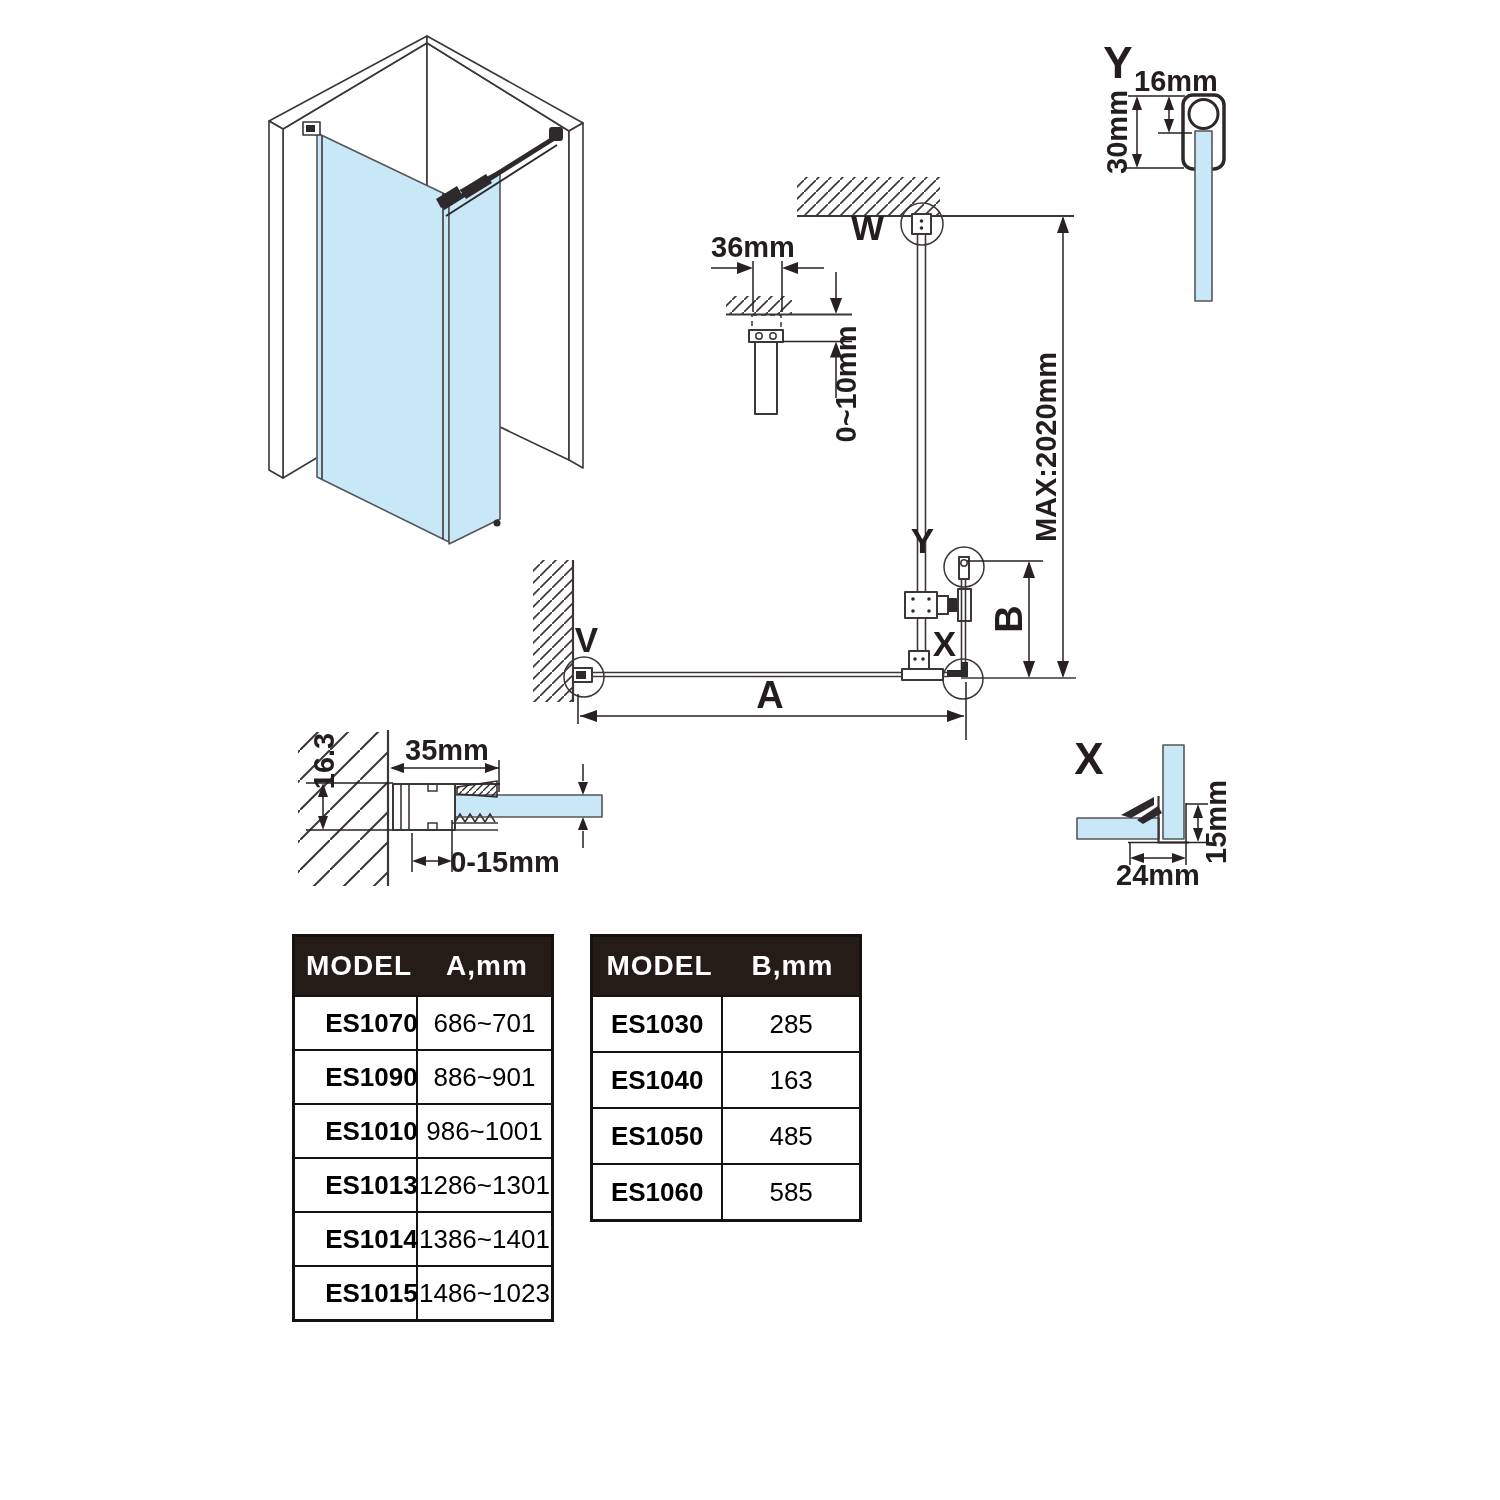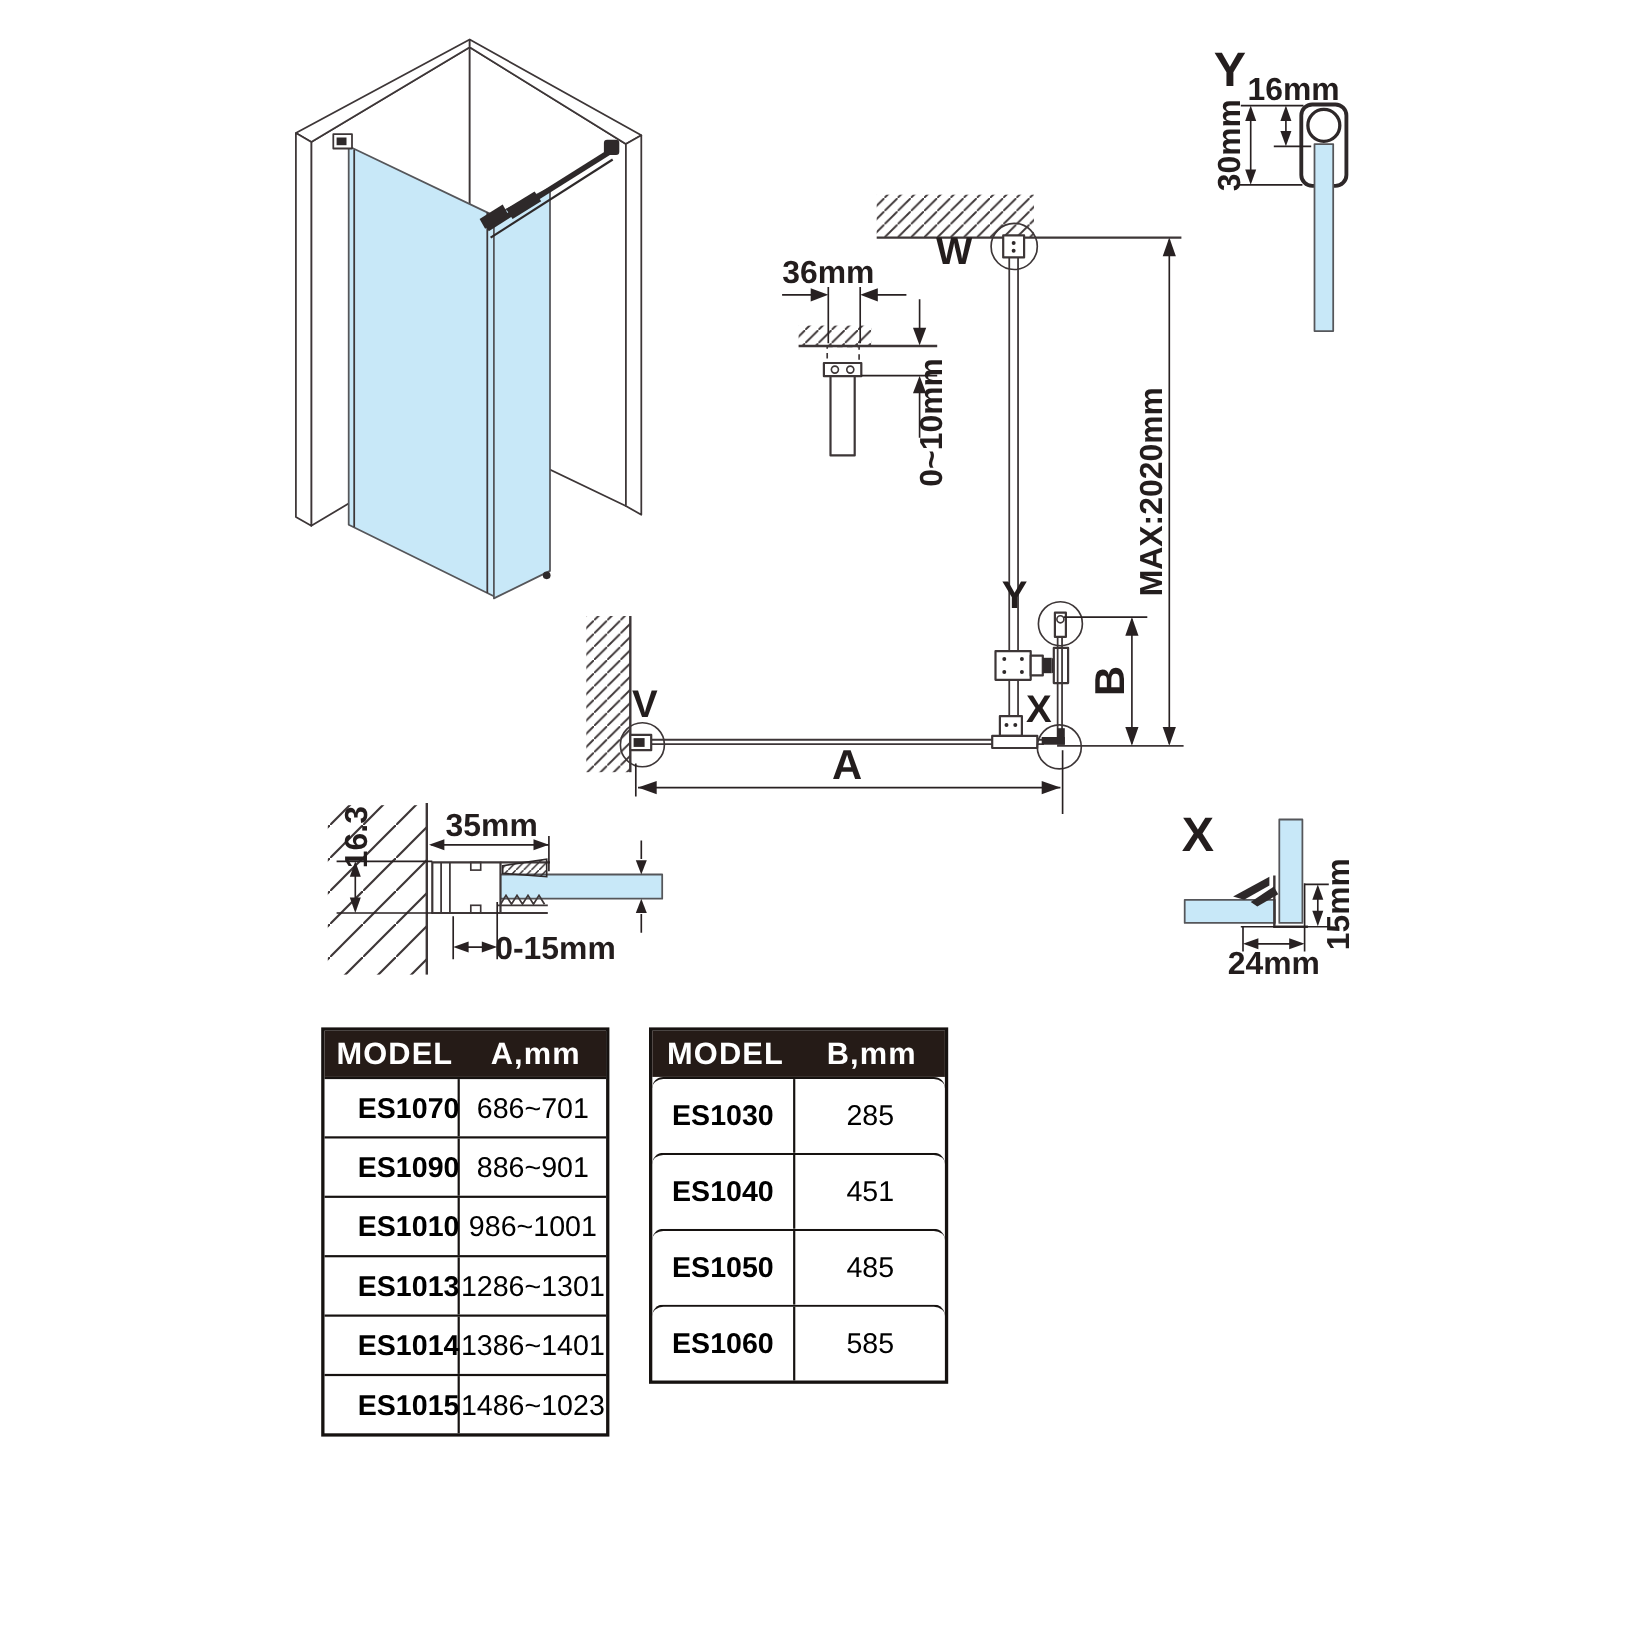--- a/index.html
+++ b/index.html
@@ -21,31 +21,31 @@
   .prof {fill:#ffffff;stroke:#2e2829;stroke-width:3.5;}
 
   .dimtxt {font-family:"Liberation Sans",sans-serif;font-weight:bold;font-size:29px;fill:#231d1d;}
   .planlbl{font-family:"Liberation Sans",sans-serif;font-weight:bold;font-size:35px;fill:#231d1d;}
   .abtxt  {font-family:"Liberation Sans",sans-serif;font-weight:bold;font-size:38px;fill:#231d1d;}
   .maxtxt {font-family:"Liberation Sans",sans-serif;font-weight:bold;font-size:29px;fill:#231d1d;}
   .biglbl {font-family:"Liberation Sans",sans-serif;font-weight:bold;font-size:44px;fill:#231d1d;}
 
   
   .tbl{position:absolute;border:3px solid #161210;background:#ffffff;box-sizing:border-box;}
-  .tbl .hdr{display:flex;background:#251b17;color:#ffffff;font-weight:bold;height:42px;}
+  .tbl .hdr{display:flex;background:#251b17;color:#ffffff;font-weight:bold;height:58px;}
   .tbl .hdr .c{flex:1;display:flex;align-items:center;justify-content:center;font-size:28px;letter-spacing:1px;}
   .tbl .row{display:flex;border-top:2px solid #161210;box-sizing:border-box;}
   .tbl .row .c{display:flex;align-items:center;justify-content:center;box-sizing:border-box;}
   .tbl .row .c.model{font-weight:bold;font-size:26px;border-right:2px solid #161210;}
   .tbl .row .c.val{font-size:26px;}
   #tableA{left:292px;top:934px;width:262px;}
   #tableA .row{height:54px;}
   #tableA .c.model{width:48%;padding-left:32px;}  #tableA .c.val{width:52%;}
   #tableB{left:590px;top:934px;width:272px;}
-  #tableB .row{height:69px;border-radius:10px;}
+  #tableB .row{height:56px;}
   #tableB .c.model{width:49%;}  #tableB .c.val{width:51%;}
 </style>
 </head>
 <body>
 
 <div id="canvas">
 
 <svg width="1500" height="1500" viewBox="0 0 1500 1500">
   <defs>
     <pattern id="h12" width="12" height="12" patternUnits="userSpaceOnUse">
@@ -262,21 +262,21 @@
     <div class="hdr">
       <div class="c">MODEL</div>
       <div class="c">B,mm</div>
     </div>
     <div class="row">
       <div class="c model">ES1030</div>
       <div class="c val">285</div>
     </div>
     <div class="row">
       <div class="c model">ES1040</div>
-      <div class="c val">451</div>
+      <div class="c val">163</div>
     </div>
     <div class="row">
       <div class="c model">ES1050</div>
       <div class="c val">485</div>
     </div>
     <div class="row">
       <div class="c model">ES1060</div>
       <div class="c val">585</div>
     </div>
   </div>

